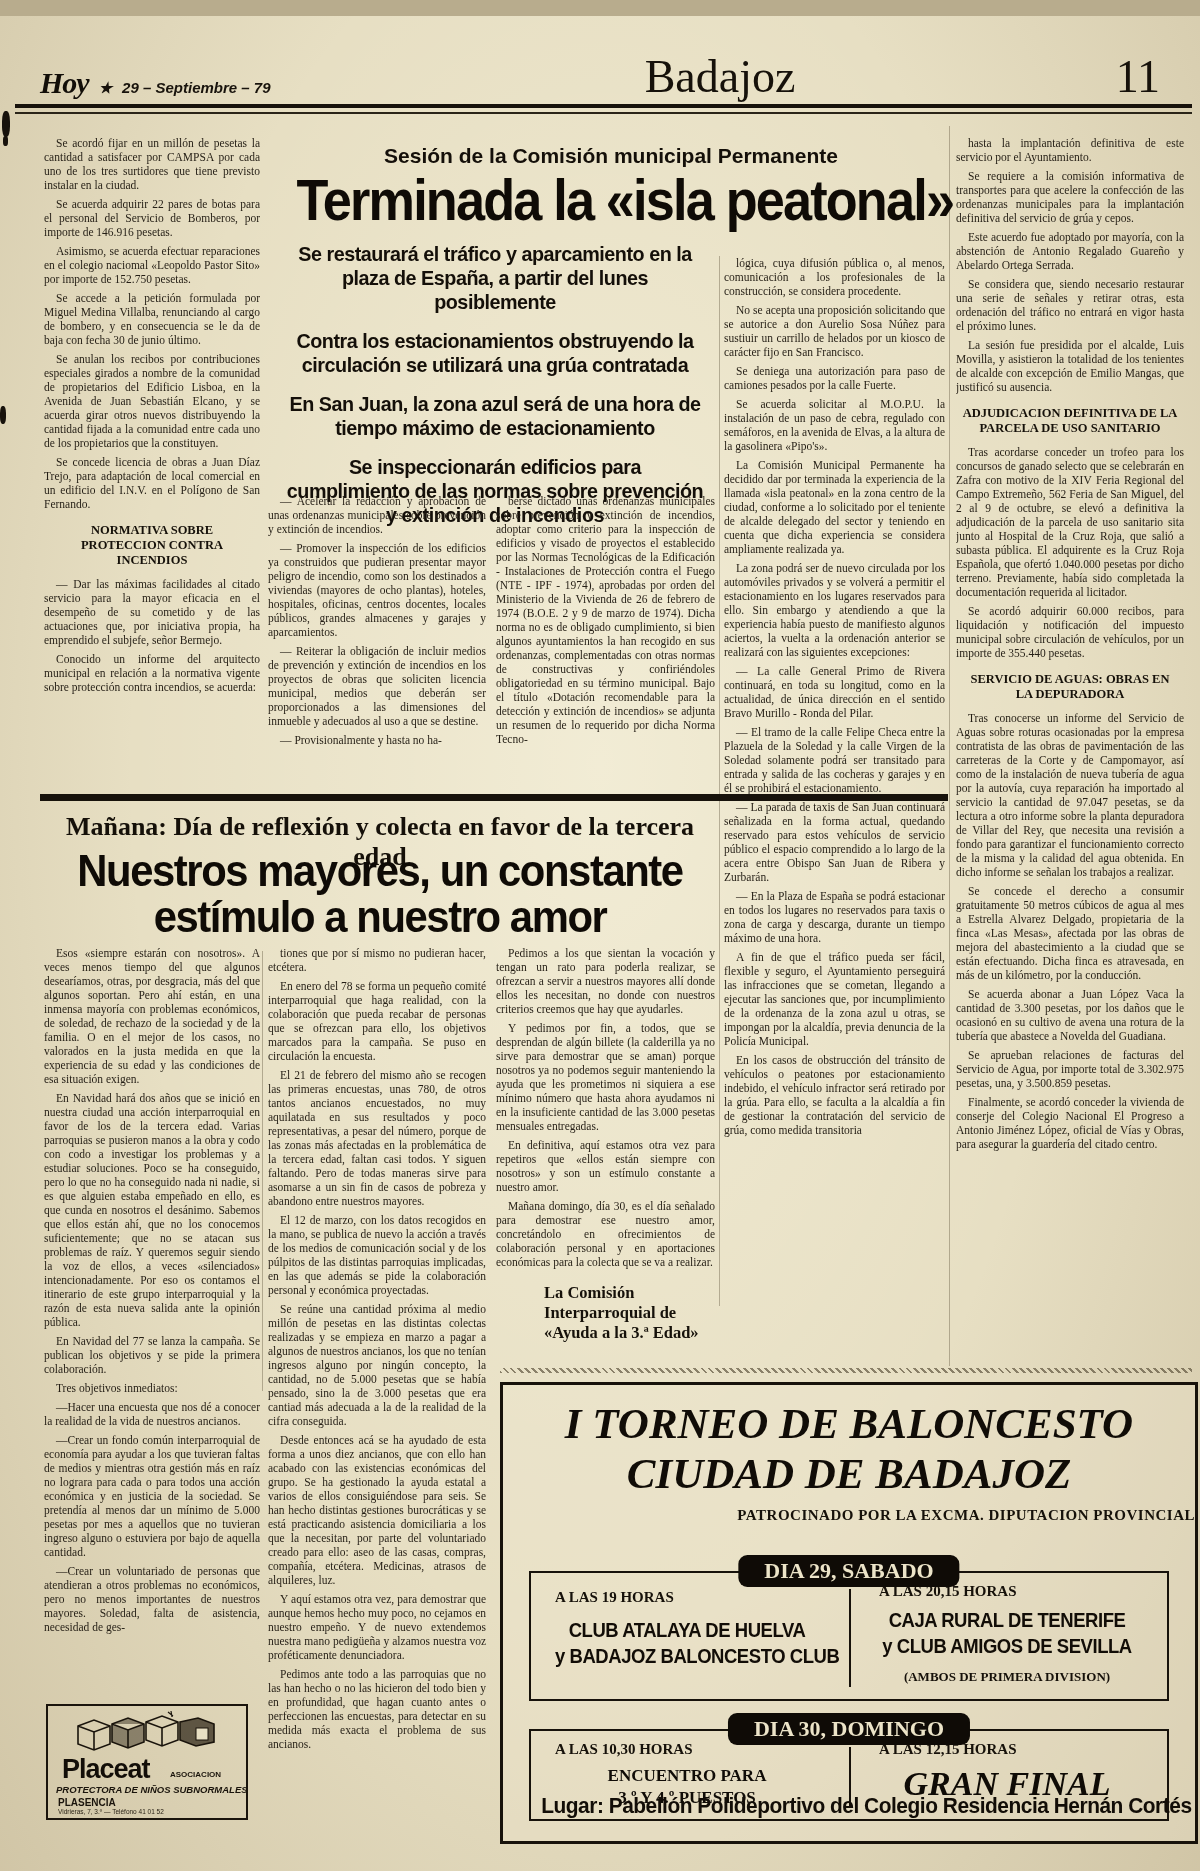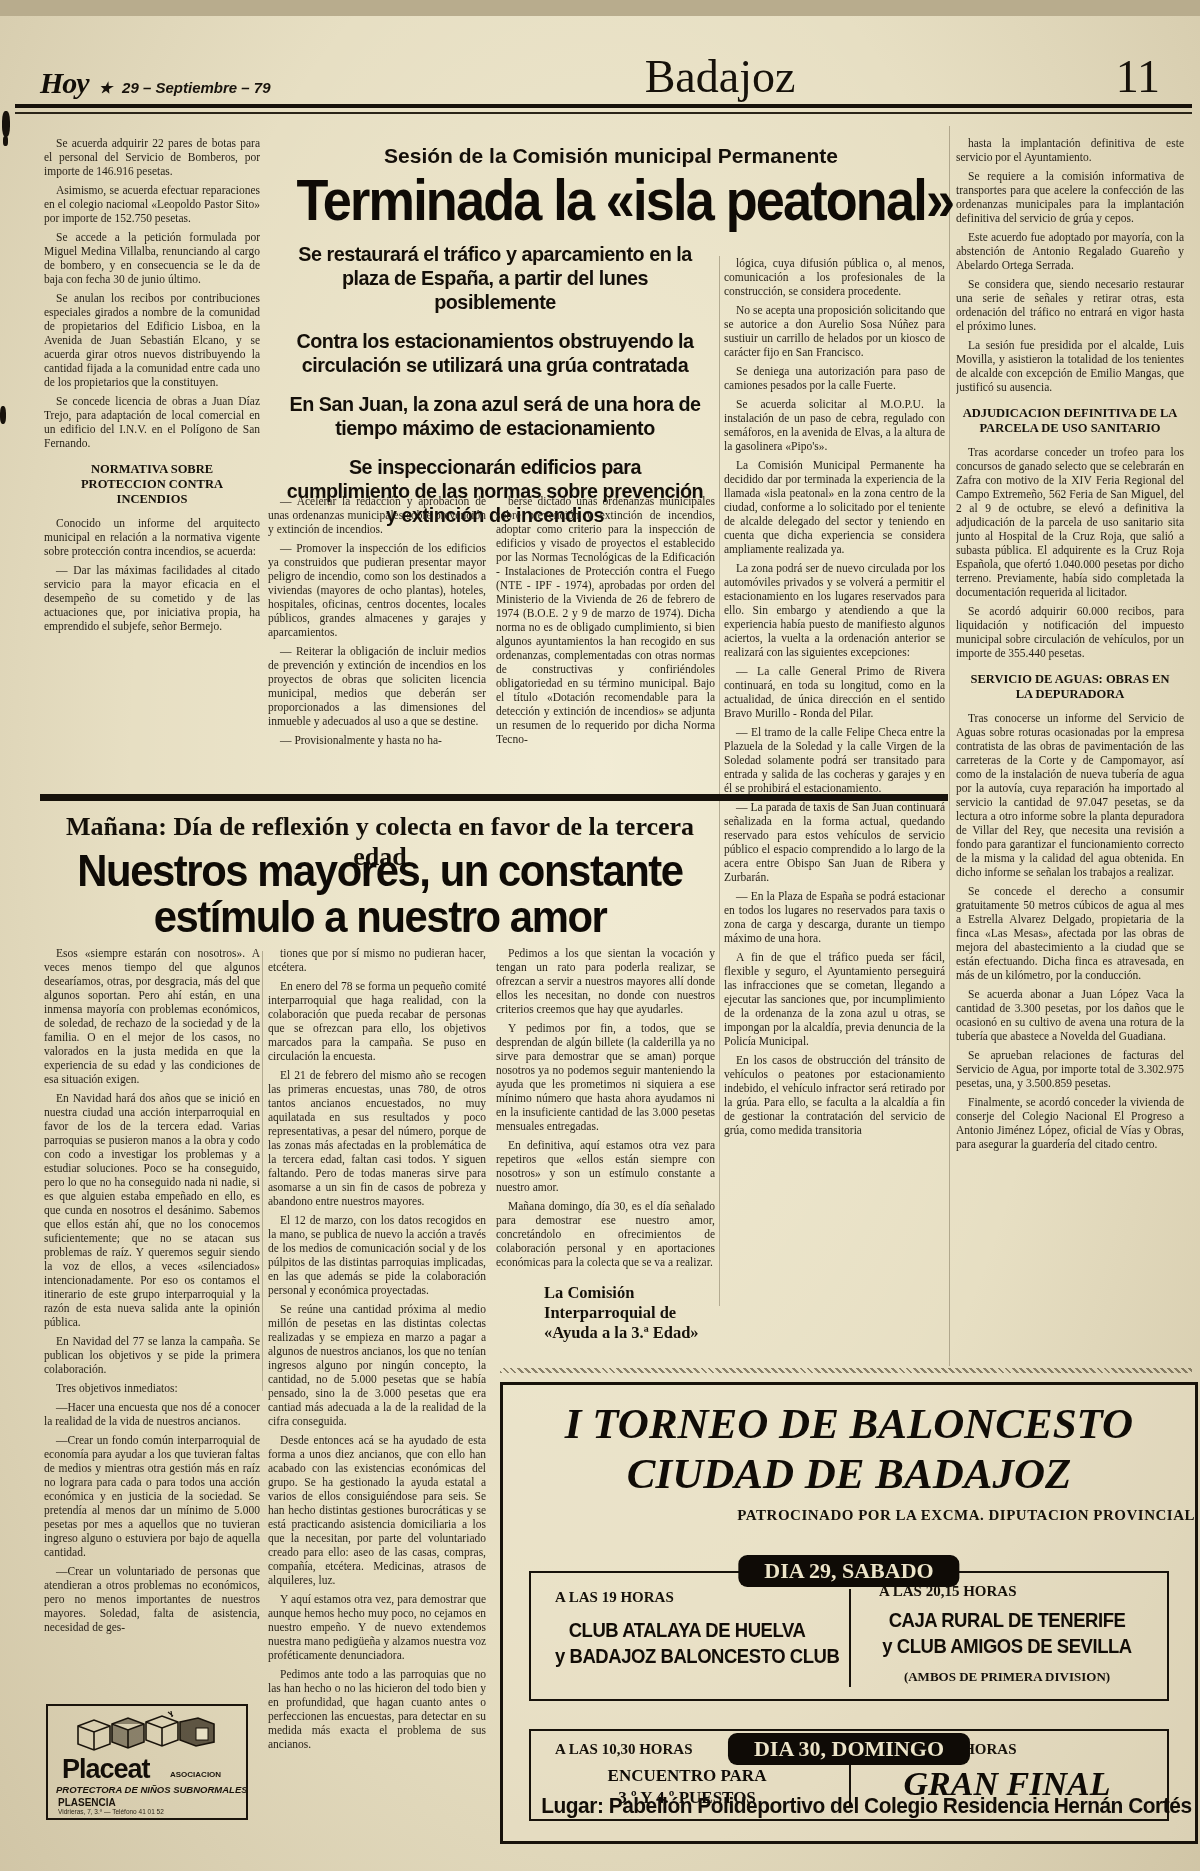--- a/index.html
+++ b/index.html
@@ -111,28 +111,29 @@
   <div class="a1-headline">Terminada la «isla peatonal»</div>
 
   <div class="subheads">
     <div class="subhead">Se restaurará el tráfico y aparcamiento en la plaza de España, a partir del lunes posiblemente</div>
     <div class="subhead">Contra los estacionamientos obstruyendo la circulación se utilizará una grúa contratada</div>
     <div class="subhead">En San Juan, la zona azul será de una hora de tiempo máximo de estacionamiento</div>
     <div class="subhead">Se inspeccionarán edificios para cumplimiento de las normas sobre prevención y extinción de incendios</div>
   </div>
 
   <div class="col" style="left:44px;top:120px;width:216px;height:652px;">
+    <p class="bp">Se acordó fijar en un millón de pesetas la cantidad a satisfacer por CAMPSA por cada uno de los tres surtidores que tiene previsto instalar en la ciudad.</p>
     <p class="bp">Se acuerda adquirir 22 pares de botas para el personal del Servicio de Bomberos, por importe de 146.916 pesetas.</p>
     <p class="bp">Asimismo, se acuerda efectuar reparaciones en el colegio naciomal «Leopoldo Pastor Sito» por importe de 152.750 pesetas.</p>
     <p class="bp">Se accede a la petición formulada por Miguel Medina Villalba, renunciando al cargo de bombero, y en consecuencia se le da de baja con fecha 30 de junio último.</p>
     <p class="bp">Se anulan los recibos por contribuciones especiales girados a nombre de la comunidad de propietarios del Edificio Lisboa, en la Avenida de Juan Sebastián Elcano, y se acuerda girar otros nuevos distribuyendo la cantidad fijada a la comunidad entre cada uno de los propietarios que la constituyen.</p>
     <p class="bp">Se concede licencia de obras a Juan Díaz Trejo, para adaptación de local comercial en un edificio del I.N.V. en el Polígono de San Fernando.</p>
     <div class="colhead">NORMATIVA SOBRE PROTECCION CONTRA INCENDIOS</div>
+    <p class="bp">— Dar las máximas facilidades al citado servicio para la mayor eficacia en el desempeño de su cometido y de las actuaciones que, por iniciativa propia, ha emprendido el subjefe, señor Bermejo.</p>
     <p class="bp">Conocido un informe del arquitecto municipal en relación a la normativa vigente sobre protección contra incendios, se acuerda:</p>
-    <p class="bp">— Dar las máximas facilidades al citado servicio para la mayor eficacia en el desempeño de su cometido y de las actuaciones que, por iniciativa propia, ha emprendido el subjefe, señor Bermejo.</p>
   </div>
 
   <div class="col" style="left:268px;top:478px;width:218px;height:294px;">
     <p class="bp">— Acelerar la redacción y aprobación de unas ordenanzas municipales sobre prevención y extinción de incendios.</p>
     <p class="bp">— Promover la inspección de los edificios ya construidos que pudieran presentar mayor peligro de incendio, como son los destinados a viviendas (mayores de ocho plantas), hoteles, hospitales, oficinas, centros docentes, locales públicos, grandes almacenes y garajes y aparcamientos.</p>
     <p class="bp">— Reiterar la obligación de incluir medios de prevención y extinción de incendios en los proyectos de obras que soliciten licencia municipal, medios que deberán ser proporcionados a las dimensiones del inmueble y adecuados al uso a que se destine.</p>
     <p class="bp">— Provisionalmente y hasta no ha-</p>
   </div>
 
   <div class="col" style="left:496px;top:478px;width:219px;height:294px;">
@@ -216,21 +217,21 @@
       <div class="ad-div"></div>
       <div class="ad-time" style="left:24px;top:16px;">A LAS 19 HORAS</div>
       <div class="ad-club" style="left:6px;top:44px;">CLUB ATALAYA DE HUELVA</div>
       <div class="ad-club" style="left:6px;top:70px;">y BADAJOZ BALONCESTO CLUB</div>
       <div class="ad-time" style="left:348px;top:10px;">A LAS 20,15 HORAS</div>
       <div class="ad-club" style="left:326px;top:34px;">CAJA RURAL DE TENERIFE</div>
       <div class="ad-club" style="left:326px;top:60px;">y CLUB AMIGOS DE SEVILLA</div>
       <div class="ad-note" style="left:326px;top:96px;">(AMBOS DE PRIMERA DIVISION)</div>
     </div>
 
-    <div class="ad-bar" style="top:348px;">DIA 30, DOMINGO</div>
+    <div class="ad-bar" style="top:328px;">DIA 30, DOMINGO</div>
     <div class="ad-box" style="top:344px;height:88px;">
       <div class="ad-div"></div>
       <div class="ad-time" style="left:24px;top:10px;">A LAS 10,30 HORAS</div>
       <div class="ad-enc" style="left:6px;top:34px;">ENCUENTRO PARA</div>
       <div class="ad-enc" style="left:6px;top:56px;">3.º Y 4.º PUESTOS</div>
       <div class="ad-time" style="left:348px;top:10px;">A LAS 12,15 HORAS</div>
       <div class="ad-final" style="left:326px;top:34px;">GRAN FINAL</div>
     </div>
 
     <div class="ad-venue">Lugar: Pabellón Polideportivo del Colegio Residencia Hernán Cortés</div>

